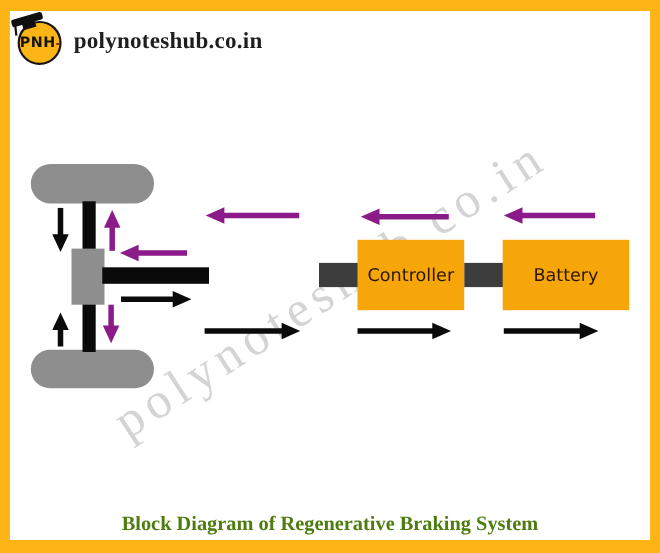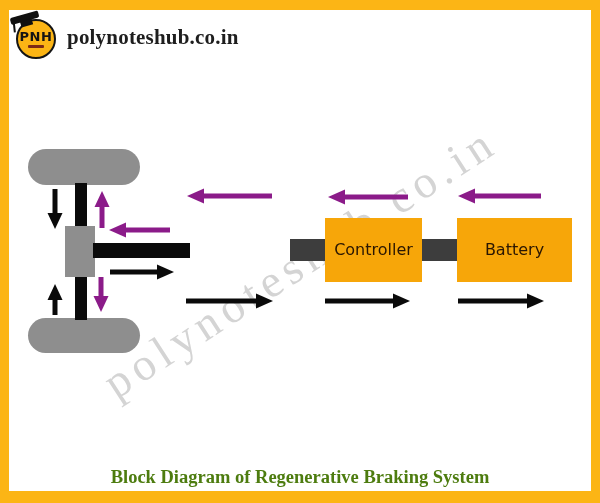--- a/index.html
+++ b/index.html
@@ -40,21 +40,21 @@
     display:flex;align-items:center;gap:8px;
     z-index:4;
   }
   .logo-badge{position:relative;width:44px;height:46px;}
   .logo-circle{
     position:absolute;left:1px;top:5px;
     width:40px;height:40px;border-radius:50%;
     background:var(--accent-yellow,#FCB515);
     border:2px solid #151515;
     box-sizing:border-box;
-    display:flex;flex-direction:column;align-items:center;justify-content:center;
+    display:flex;flex-direction:row;align-items:center;
   }
   .logo-monogram{
     font-family:"DejaVu Sans",sans-serif;
     font-weight:800;font-size:13px;line-height:13px;
     color:#141414;letter-spacing:0.5px;
   }
   .logo-tagline{width:16px;height:2.5px;background:#7c2a16;margin-top:2px;border-radius:1px;}
   .cap{position:absolute;left:-4px;top:-2px;width:30px;height:18px;transform:rotate(-16deg);z-index:5;}
   .cap-board{position:absolute;left:0;top:2px;width:29px;height:7px;background:#101010;border-radius:2px;}
   .cap-base{position:absolute;left:9px;top:8px;width:12px;height:6px;background:#101010;}

